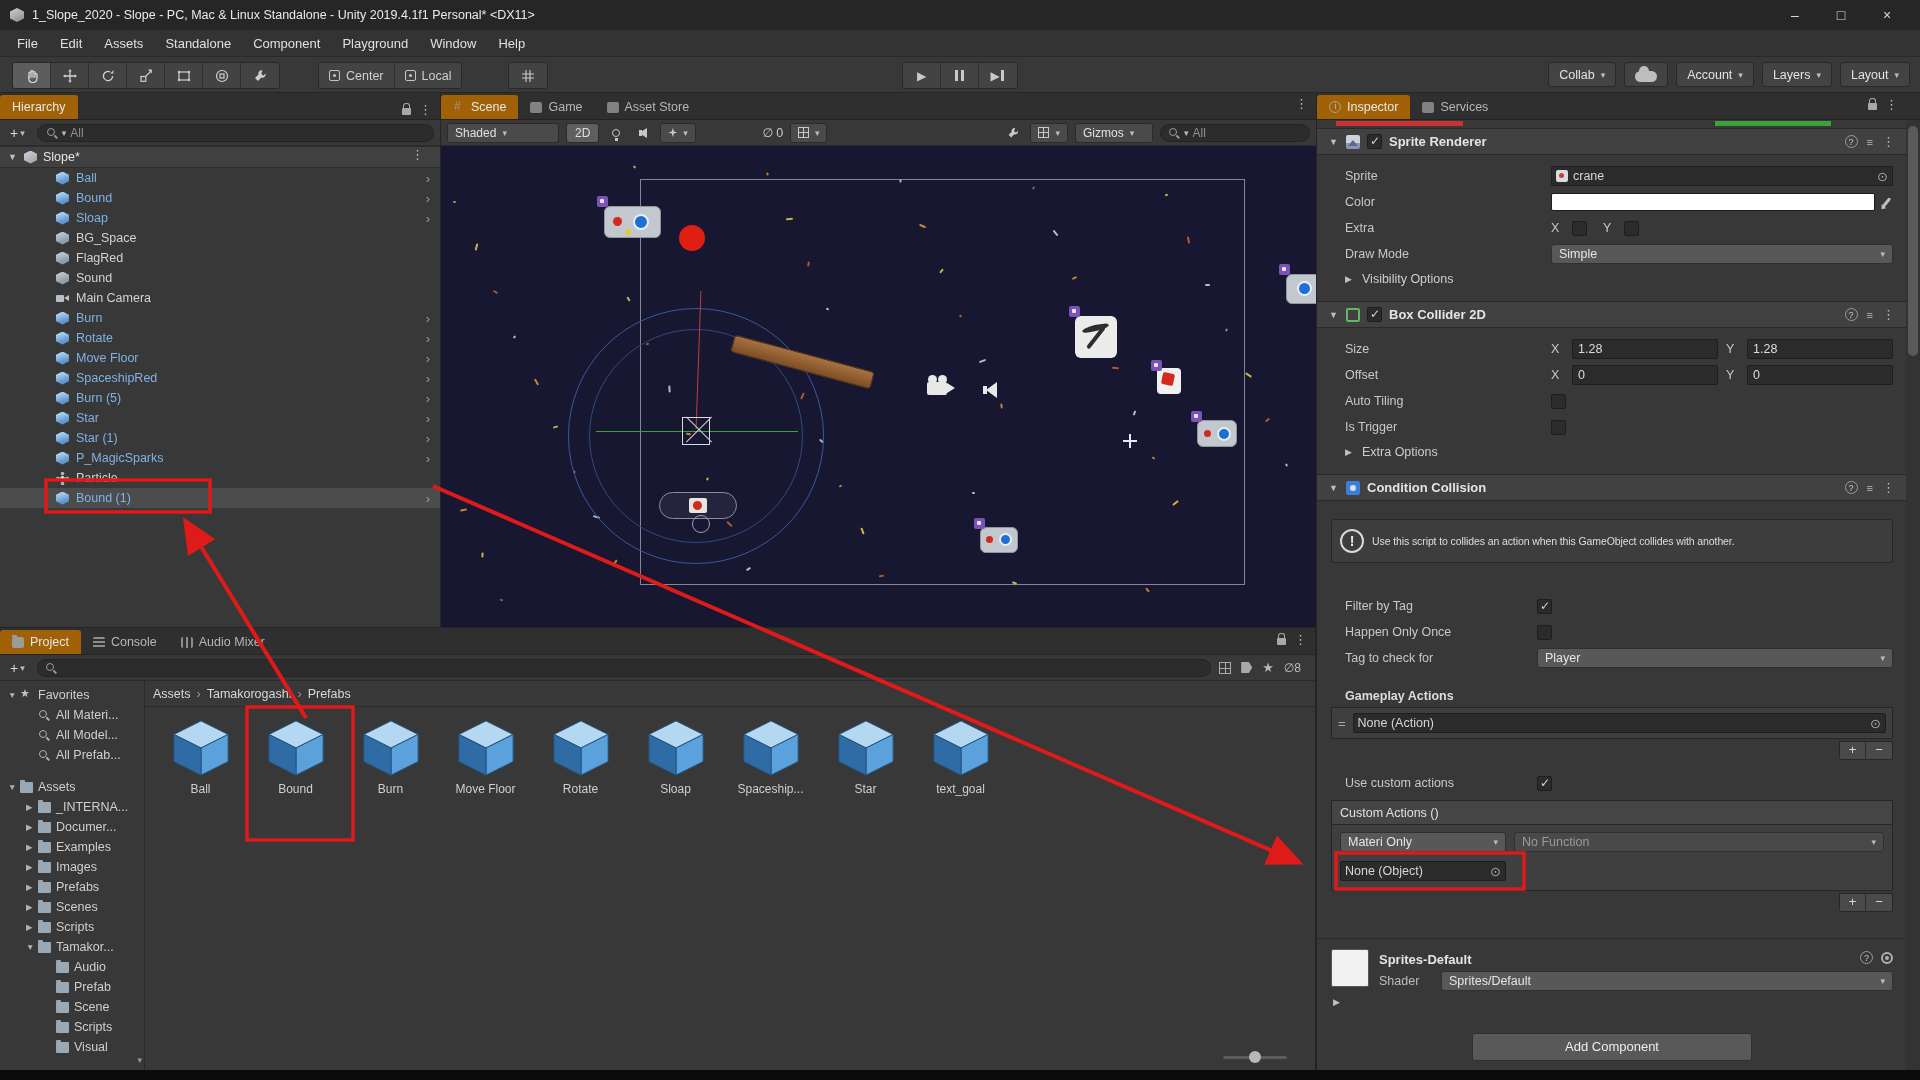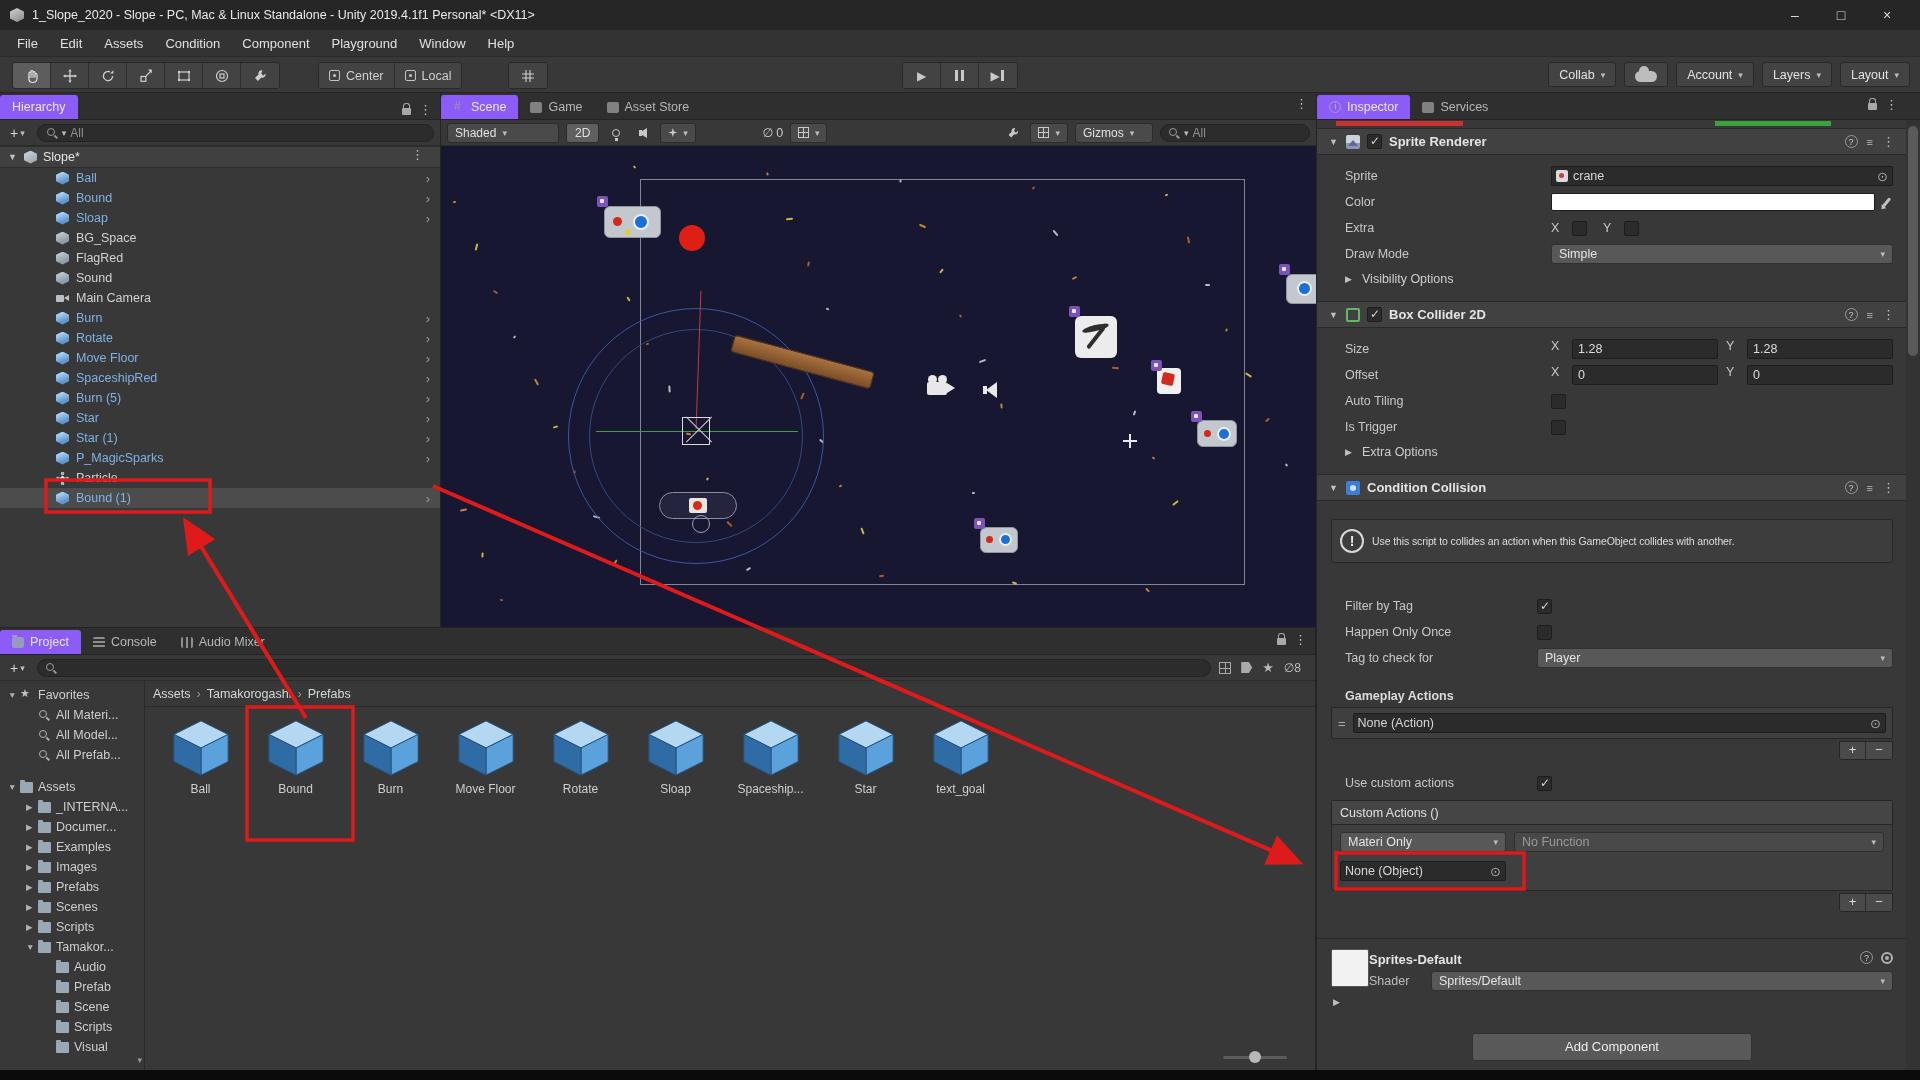--- a/index.html
+++ b/index.html
@@ -39,21 +39,21 @@
   .rbtn{height:25px;background:#434343;border:1px solid #282828;border-radius:3px;display:flex;
         align-items:center;padding:0 10px;gap:6px;font-size:12.5px;color:#e2e2e2;}
   .caret{font-size:9px;color:#bdbdbd;}
   .cloud{width:22px;height:11px;background:#bdbdbd;border-radius:8px;position:relative;margin-top:3px;}
   .cloud::before{content:'';position:absolute;left:4px;top:-5px;width:10px;height:10px;background:#bdbdbd;border-radius:50%;}
 
   
   .tabbar{position:absolute;height:27px;background:#2f2f2f;display:flex;align-items:flex-end;border-bottom:1px solid #242424;}
   .tab{height:24px;display:flex;align-items:center;gap:6px;padding:0 12px;font-size:12.5px;color:#b6b6b6;
        background:#2f2f2f;border-radius:3px 3px 0 0;}
-  .tab.active{background:#8b5cf6;color:#e6e6e6;}
+  .tab.active{background:#a16207;color:#e6e6e6;}
   .tab-ico{width:12px;height:11px;background:#8f8f8f;border-radius:2px;opacity:.85;position:relative;flex:0 0 auto;}
   .tab.i-scene .tab-ico{background:none;}
   .tab.i-scene .tab-ico::before{content:'#';color:#9f9f9f;font-size:12px;position:absolute;left:1px;top:-3px;}
   .tab.i-project .tab-ico{background:#98a8b4;}
   .tab.i-project .tab-ico::before{content:'';position:absolute;top:-2px;left:0;width:5px;height:2px;background:#98a8b4;}
   .tab.i-console .tab-ico{background:repeating-linear-gradient(180deg,#9f9f9f 0 2px,transparent 2px 4px);}
   .tab.i-mixer .tab-ico{background:repeating-linear-gradient(90deg,#9f9f9f 0 2px,transparent 2px 5px);}
   .tab.i-inspector .tab-ico{background:none;border:1px solid #a8a8a8;border-radius:50%;width:12px;height:12px;}
   .tab.i-inspector .tab-ico::before{content:'i';position:absolute;left:4.5px;top:-1px;font-size:9px;color:#c8c8c8;}
   .panel-corner{margin-left:auto;display:flex;align-items:center;gap:8px;padding:0 8px 4px 0;}
@@ -231,21 +231,21 @@
   .chk.on::after{content:'✓';position:absolute;left:2px;top:-1px;font-size:12px;color:#d8d8d8;}
   .cico{width:14px;height:14px;border-radius:2px;flex:0 0 auto;position:relative;}
   .cico.sr{background:linear-gradient(180deg,#cdd3da 55%,#8a95b8 55%);}
   .cico.sr::after{content:'';position:absolute;left:2px;top:5px;border-left:5px solid transparent;border-right:5px solid transparent;border-bottom:6px solid #5c6a90;}
   .cico.bc{background:none;border:2.5px solid #62b862;}
   .cico.cc{background:#3d7fd4;}
   .cico.cc::after{content:'';position:absolute;left:4px;top:4px;width:6px;height:6px;background:#cfe2f8;border-radius:50%;}
   .comp-body{padding:8px 0 10px 14px;}
   .irow{height:26px;display:flex;align-items:center;}
   .ilabel{width:206px;flex:0 0 auto;color:#c8c8c8;}
-  .ifield{flex:1;display:flex;gap:8px;}
+  .ifield{flex:1;display:flex;align-items:center;gap:8px;}
   .inp{height:20px;background:#2b2b2b;border:1px solid #1d1d1d;border-radius:2px;color:#dcdcdc;
        padding:0 5px;display:flex;align-items:center;}
   .inp.grow{flex:1;}
   .objf{height:20px;background:#2b2b2b;border:1px solid #1d1d1d;border-radius:2px;color:#d6d6d6;
         display:flex;align-items:center;padding:0 4px;gap:5px;position:relative;flex:1;}
   .objf .picker{margin-left:auto;color:#a8a8a8;font-size:13px;line-height:1;}
   .objf .thumb{width:12px;height:12px;background:#d8dce2;border-radius:2px;position:relative;}
   .objf .thumb::after{content:'';position:absolute;left:3px;top:3px;width:5px;height:5px;background:#c84030;border-radius:50%;}
   .dd{height:20px;background:#585858;border:1px solid #303030;border-radius:3px;color:#e4e4e4;
       display:flex;align-items:center;padding:0 7px;gap:6px;flex:1;}
@@ -269,21 +269,21 @@
   .list-foot{display:flex;justify-content:flex-end;margin-top:2px;}
   .pm{display:flex;border:1px solid #262626;border-radius:0 0 3px 3px;overflow:hidden;}
   .pm-btn{width:26px;height:17px;background:#4a4a4a;color:#dcdcdc;text-align:center;line-height:16px;font-size:13px;border-right:1px solid #2c2c2c;}
   .pm-btn:last-child{border-right:none;}
   .uebox{border:1px solid #262626;border-radius:2px;margin-top:4px;}
   .uebox-hdr{background:#454545;height:24px;display:flex;align-items:center;padding:0 8px;color:#e0e0e0;border-bottom:1px solid #262626;}
   .uebox-body{background:#3f3f3f;padding:7px 8px 9px 8px;display:flex;flex-direction:column;gap:9px;}
   .ue-row{display:flex;align-items:center;gap:8px;}
   .w166{flex:0 0 166px;}
   .mat{margin:16px -14px 0 -14px;border-top:1px solid #2a2a2a;padding:10px 14px 4px 14px;position:relative;}
-  .mat-hdr{display:flex;}
+  .mat-hdr{display:flex;gap:10px;}
   .mat-ico{width:38px;height:38px;background:#f2f2f2;border:1px solid #565656;border-radius:2px;flex:0 0 auto;}
   .mat-col{flex:1;}
   .mat-title{font-weight:700;color:#e4e4e4;font-size:13px;height:20px;display:flex;align-items:center;}
   .mat-shader{display:flex;align-items:center;gap:10px;height:24px;}
   .mat-shader .slbl{color:#bdbdbd;width:52px;}
   .mat-right{position:absolute;right:14px;top:12px;display:flex;gap:8px;align-items:center;}
   .gear{width:12px;height:12px;border:2px solid #b0b0b0;border-radius:50%;position:relative;}
   .gear::after{content:'';position:absolute;left:2px;top:2px;width:4px;height:4px;background:#b0b0b0;border-radius:50%;}
   .mat-fold{margin:4px 0 0 2px;color:#c0c0c0;font-size:9px;}
   .addc{display:block;margin:22px auto 0 auto;width:280px;height:28px;background:#595959;border:1px solid #303030;
@@ -308,21 +308,21 @@
       <span class="win-btn">–</span>
       <span class="win-btn">□</span>
       <span class="win-btn">×</span>
     </div>
   </div>
 
   <div class="menubar">
     <span class="menu-item">File</span>
       <span class="menu-item">Edit</span>
       <span class="menu-item">Assets</span>
-      <span class="menu-item">Condition</span>
+      <span class="menu-item">Standalone</span>
       <span class="menu-item">Component</span>
       <span class="menu-item">Playground</span>
       <span class="menu-item">Window</span>
       <span class="menu-item">Help</span>
   </div>
 
   <div class="toolbar">
     <div class="toolgroup" style="left:12px">
       <span class="tbtn active">
         <svg width="16" height="16" viewBox="0 0 16 16">

